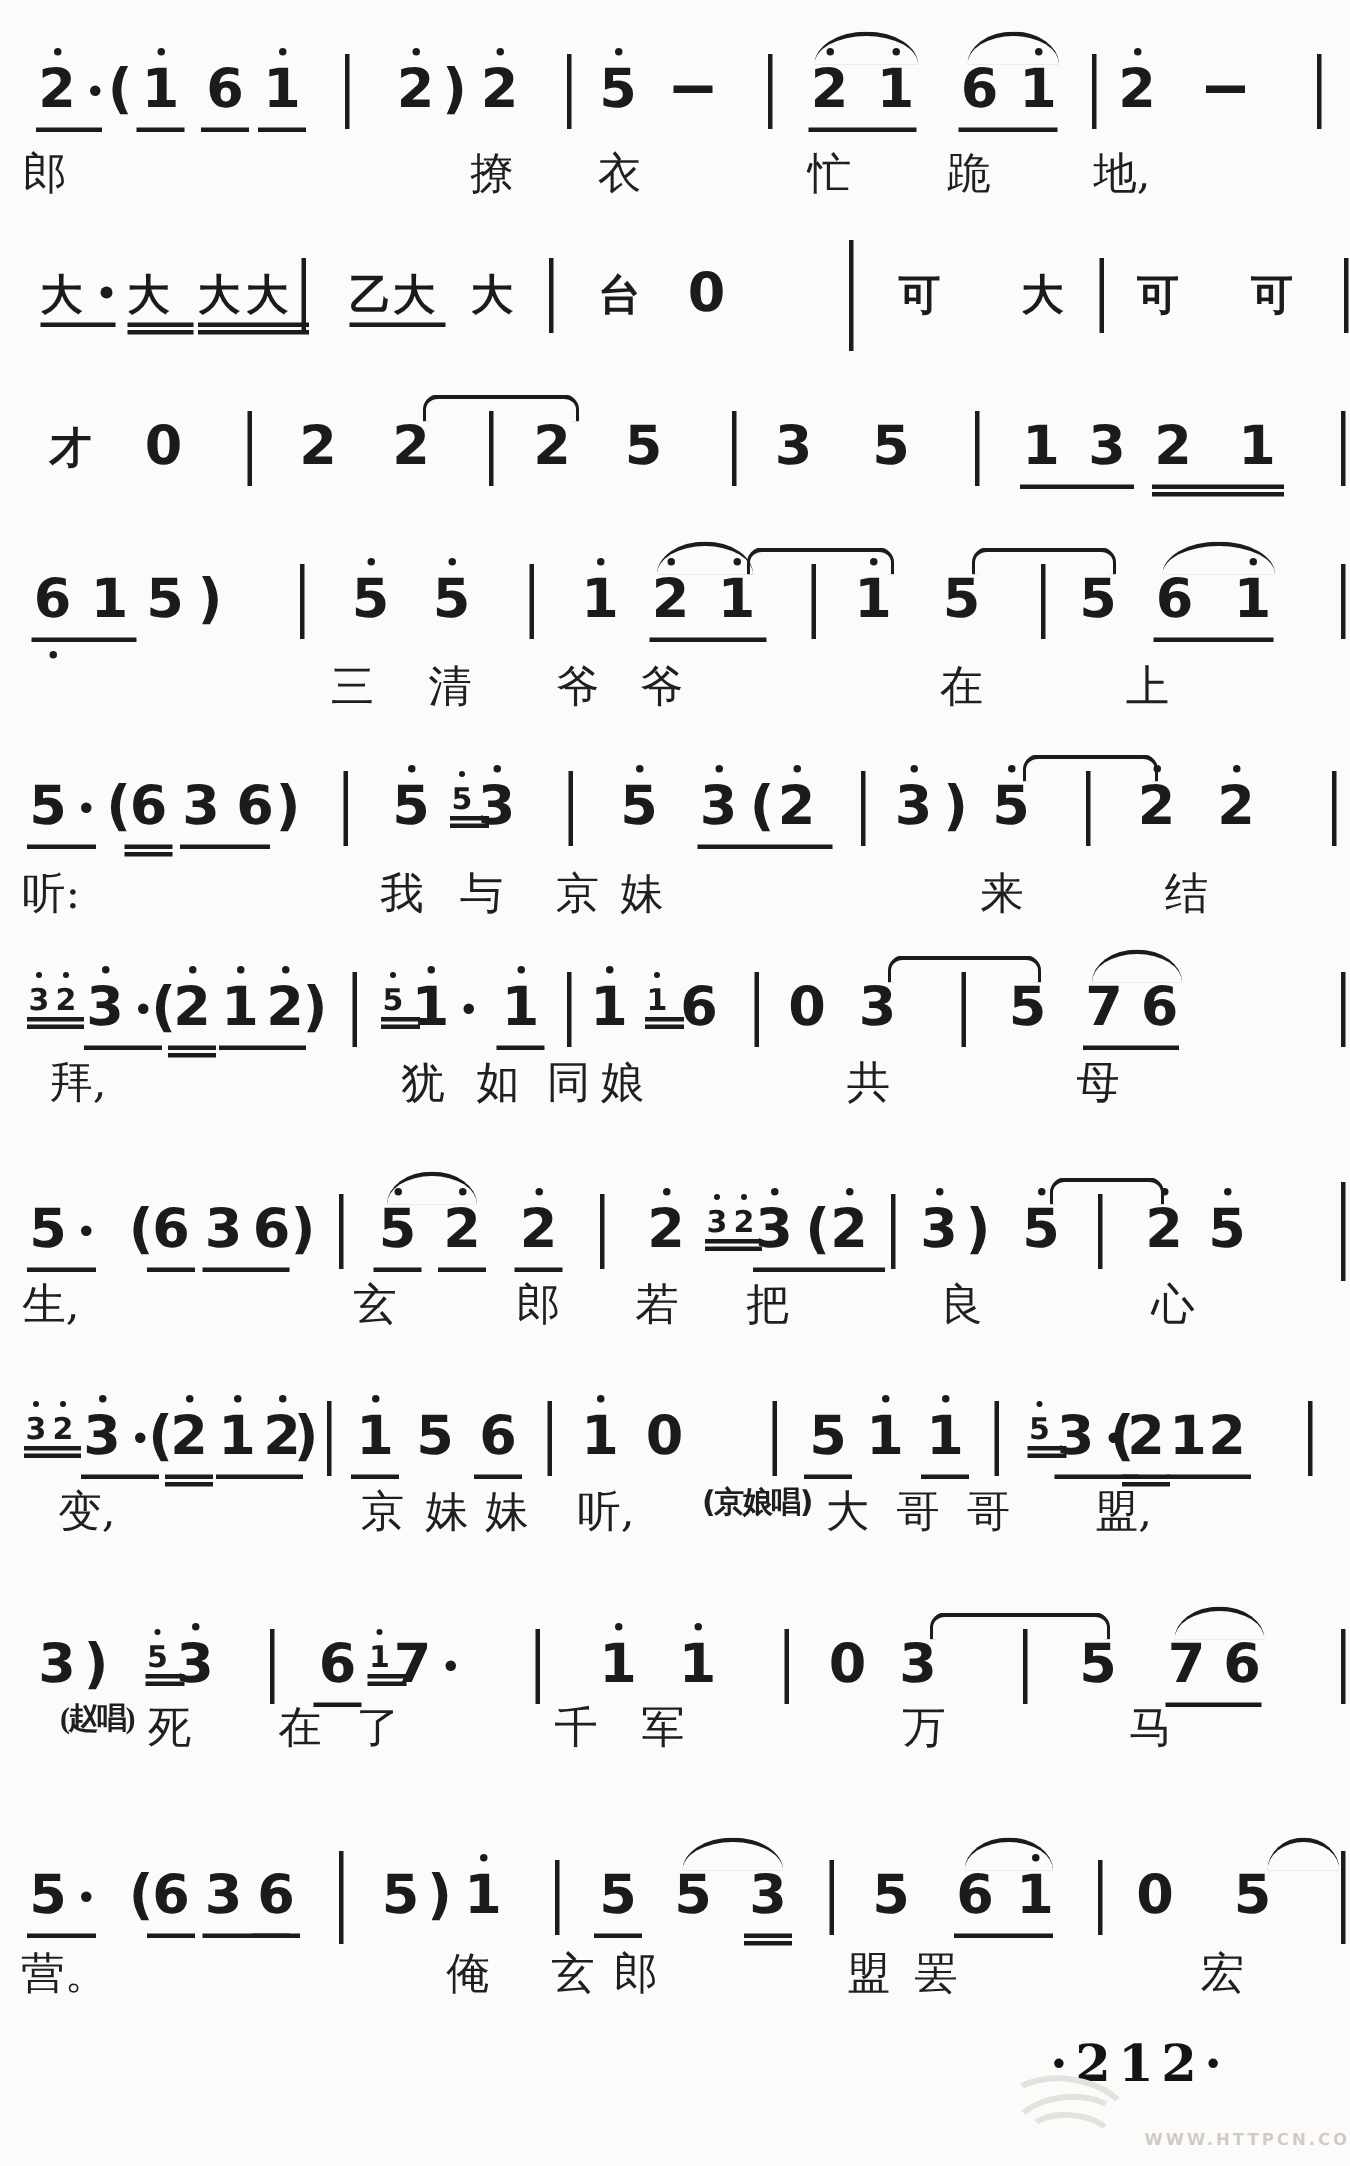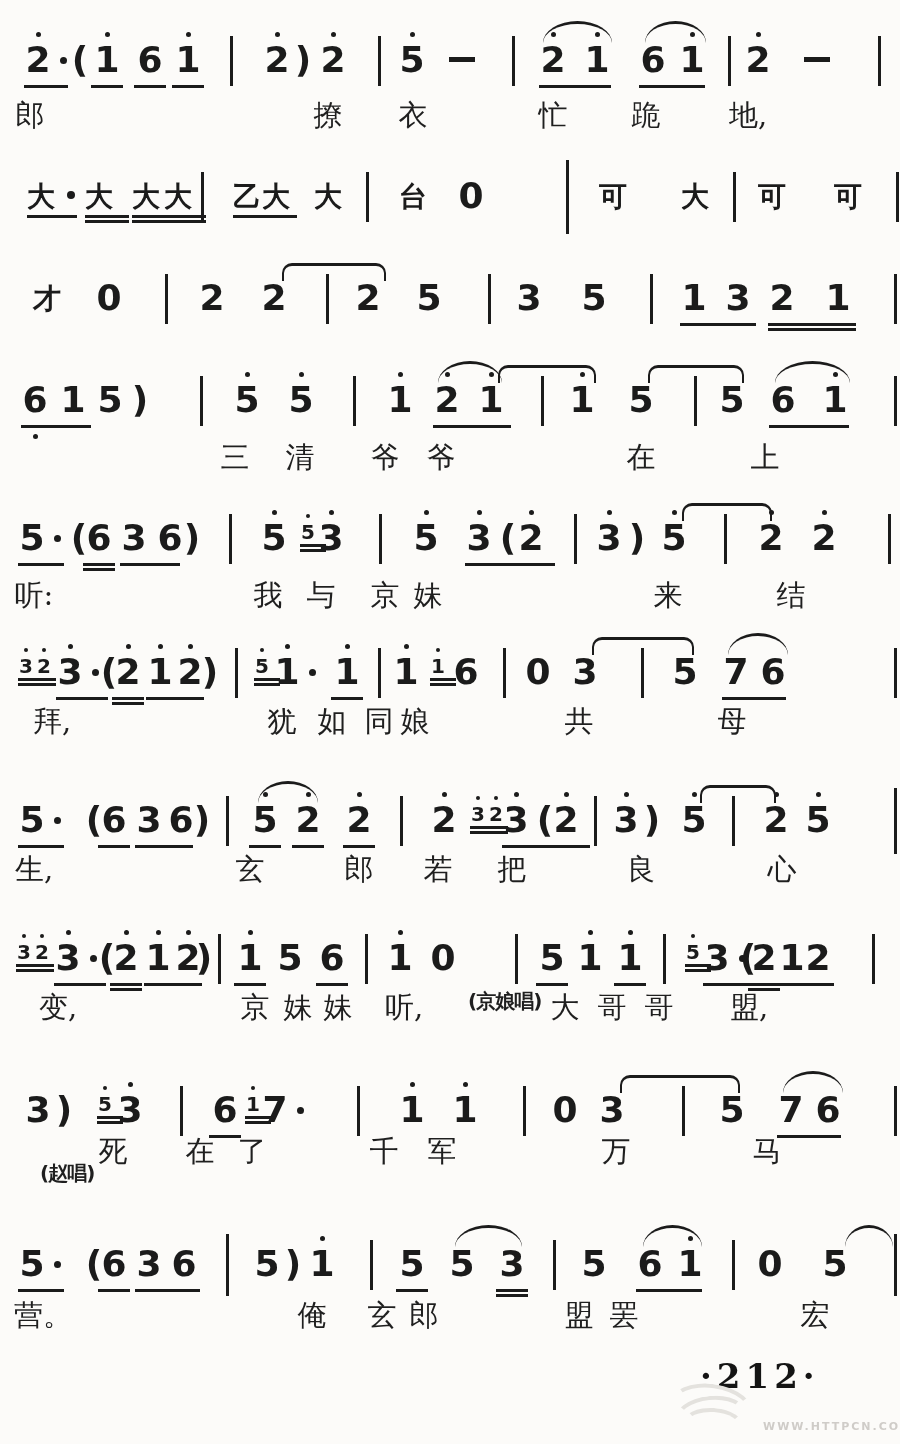--- a/index.html
+++ b/index.html
@@ -294,21 +294,21 @@
       <div class="note" style="left: 225px; top: 1092px;">6<div class="ul" style="width: 32px; left: 2px; top: 43px;"></div></div>
       <div class="note small" style="left: 253px; top: 1092px;">1<div class="hidot"></div><div class="ul" style="width: 26px; left: 4px; top: 24px;"></div><div class="ul" style="width: 26px; left: 4px; top: 29px;"></div></div>
       <div class="note" style="left: 275px; top: 1092px;">7<div class="augdot"></div></div>
       <div class="note" style="left: 412px; top: 1092px;">1<div class="hidot"></div></div>
       <div class="note" style="left: 465px; top: 1092px;">1<div class="hidot"></div></div>
       <div class="note" style="left: 565px; top: 1092px;">0</div>
       <div class="note" style="left: 612px; top: 1092px;">3</div>
       <div class="note" style="left: 732px; top: 1092px;">5</div>
       <div class="note" style="left: 791px; top: 1092px;">7<div class="ul" style="width: 64px; left: 4px; top: 43px;"></div></div>
       <div class="note" style="left: 828px; top: 1092px;">6</div>
-      <div class="lyr sm" style="left: 40px; top: 1160px;">(赵唱)</div>
+      <div class="lyr sm" style="left: 40px; top: 1132px; font-family: Liberation Serif, serif;">(赵唱)</div>
       <div class="lyr" style="left: 113px; top: 1132px;">死</div>
       <div class="lyr" style="left: 200px; top: 1132px;">在</div>
       <div class="lyr" style="left: 252px; top: 1132px;">了</div>
       <div class="lyr" style="left: 384px; top: 1132px;">千</div>
       <div class="lyr" style="left: 442px; top: 1132px;">军</div>
       <div class="lyr" style="left: 616px; top: 1132px;">万</div>
       <div class="lyr" style="left: 767px; top: 1132px;">马</div>
       <div class="bar" style="left: 226px; top: 1234px; height: 62px;"></div>
       <div class="bar" style="left: 370px; top: 1240px; height: 50px;"></div>
       <div class="bar" style="left: 553px; top: 1240px; height: 50px;"></div>

